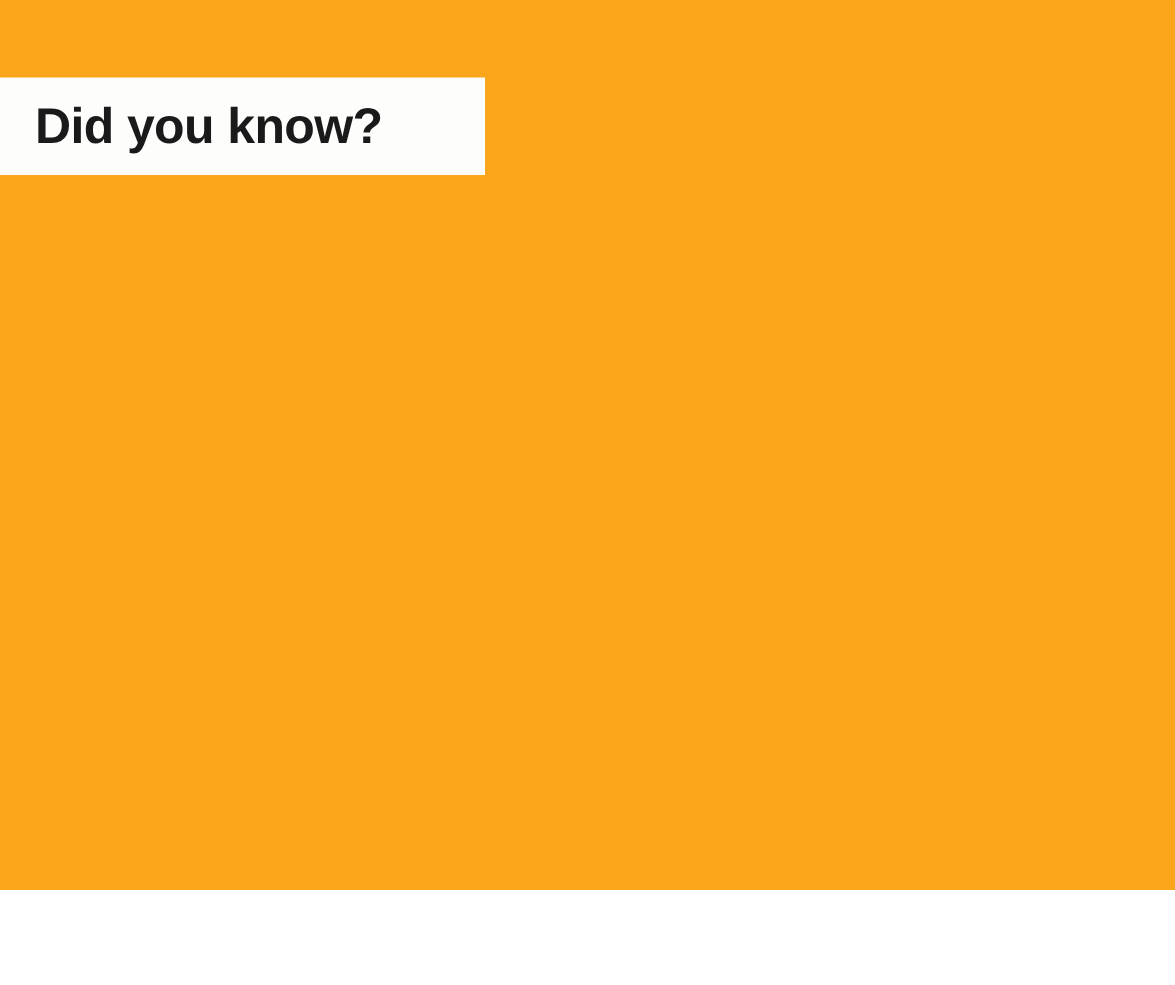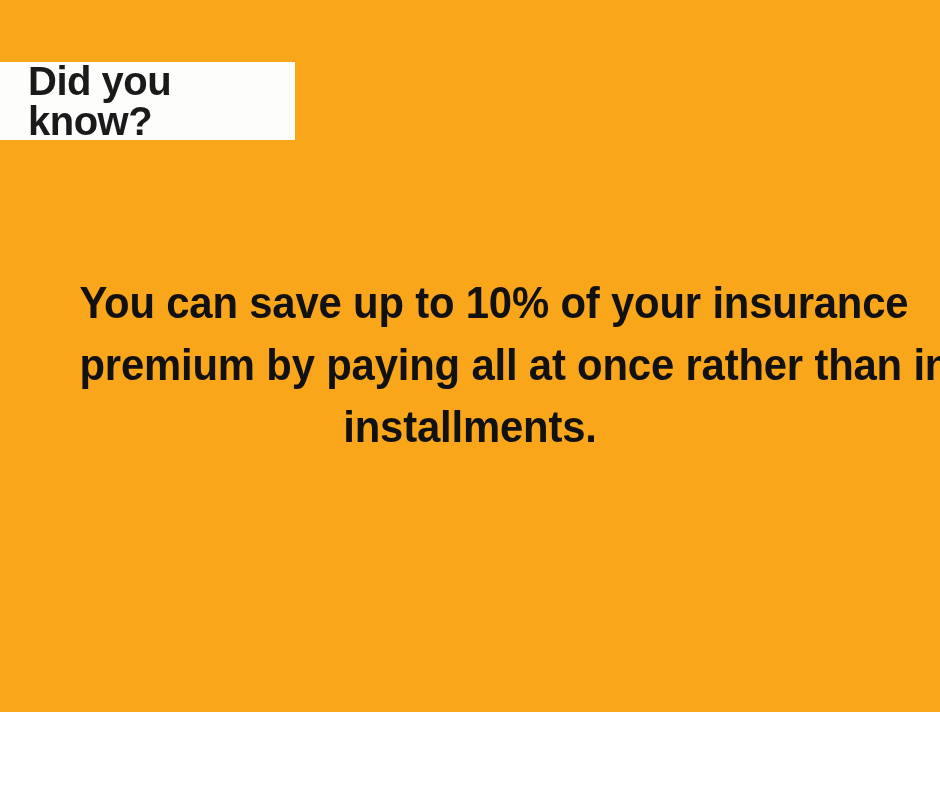--- a/index.html
+++ b/index.html
@@ -26,21 +26,21 @@
     top: 0;
     width: 940px;
     height: 712px;
     background: #faa61a;
   }
   
   #headline-box {
     position: absolute;
     left: 0;
     top: 62px;
-    width: 295px;
+    width: 388px;
     height: 78px;
     background: #fdfdfb;
     display: flex;
     align-items: center;
   }
   #headline-text {
     margin-left: 28px;
     font-size: 40px;
     font-weight: bold;
     color: #1a1a1a;
@@ -81,25 +81,20 @@
 <body>
 
 <div id="poster">
 
   <div id="orange-panel"></div>
 
   <div id="headline-box">
     <div id="headline-text">Did you know?</div>
   </div>
 
-  <div id="message-block">
-    <div class="message-line">You can save up to 10% of your insurance</div>
-    <div class="message-line">premium by paying all at once rather than in</div>
-    <div class="message-line">installments.</div>
-  </div>
 
   <div id="footer">
 
     
 
     
 
     
 
   </div>

